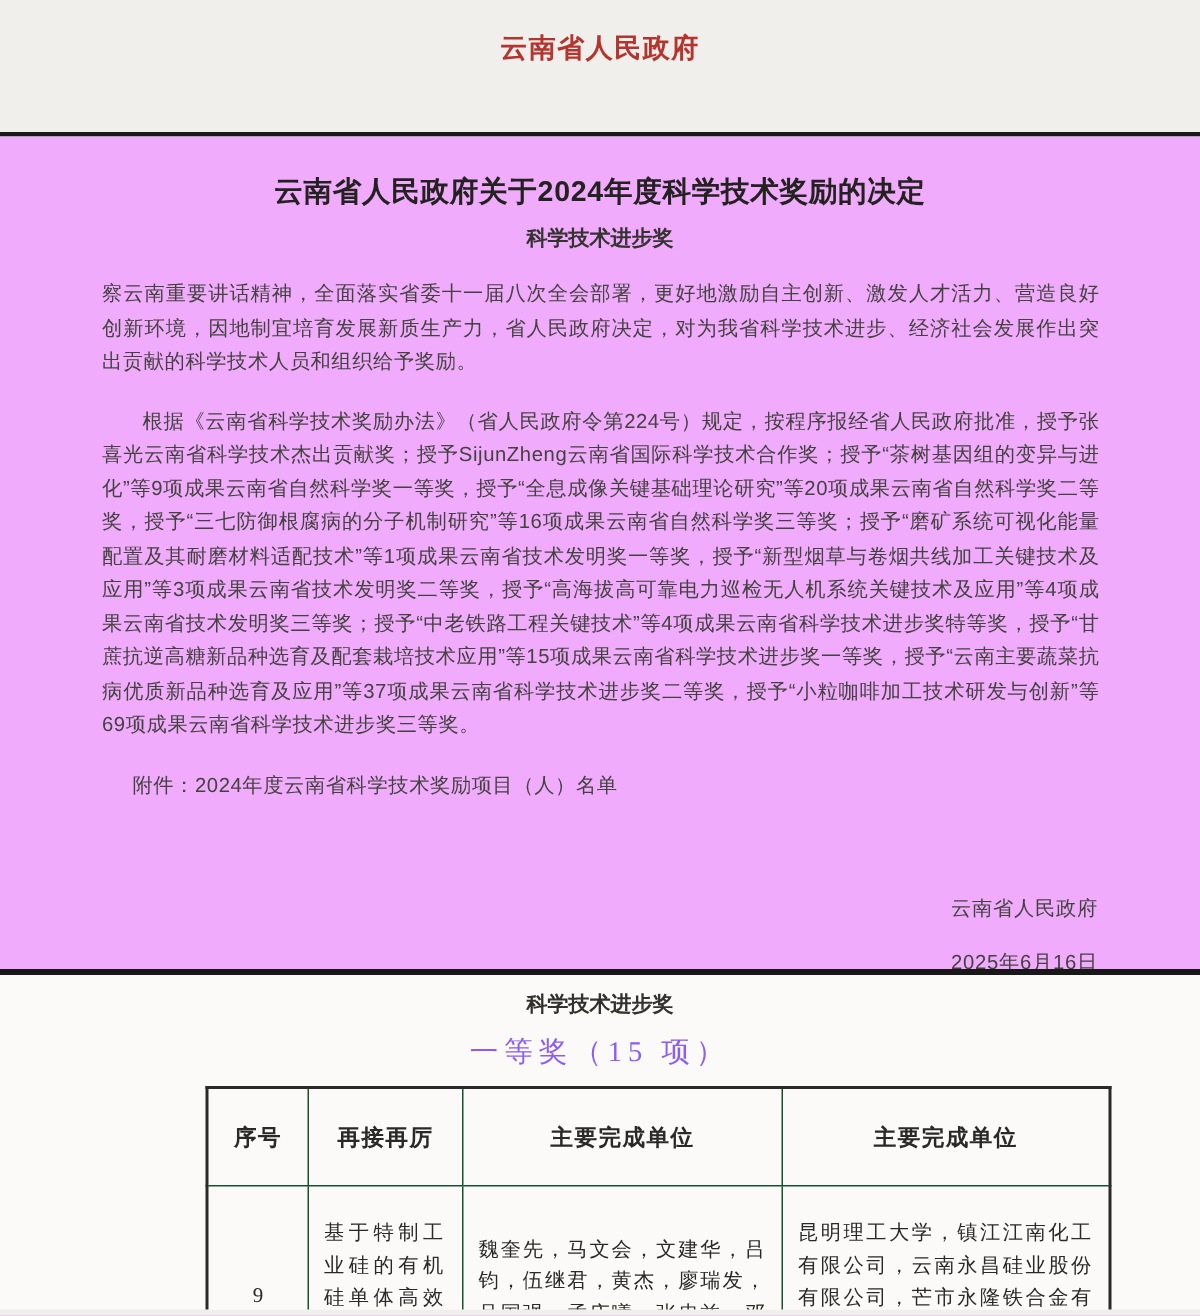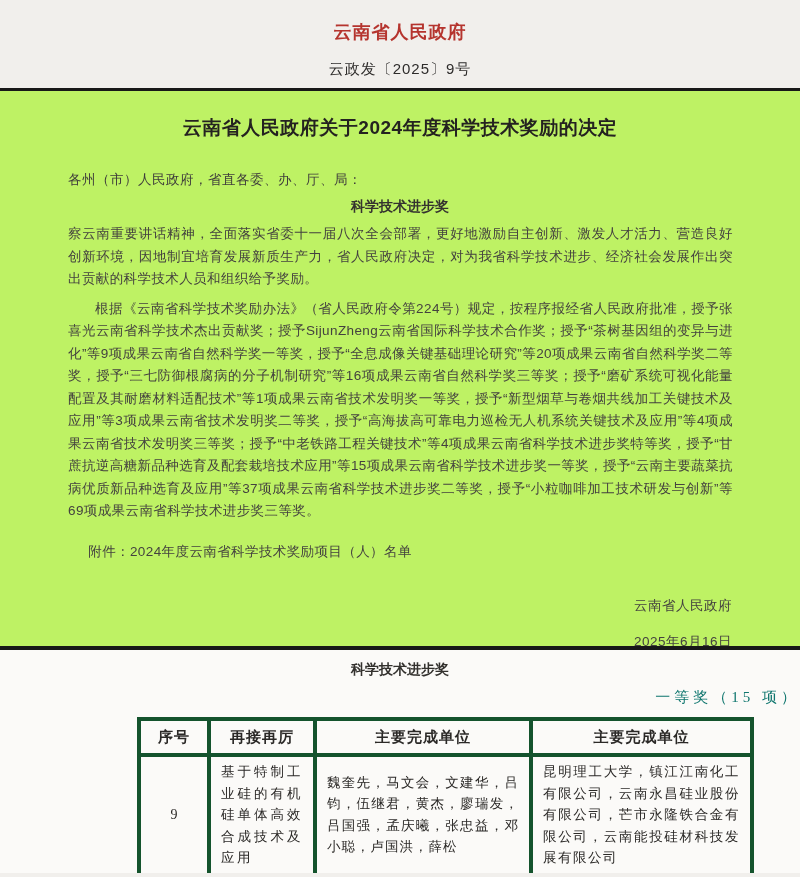--- a/index.html
+++ b/index.html
@@ -14,88 +14,86 @@
   .masthead{height:88px;text-align:center;background:#f1efec;}
   .org-name{
     padding-top:20px;font-size:18px;font-weight:bold;letter-spacing:1px;
     color:#b5342e;
   }
   .doc-number{margin-top:16px;font-size:15px;color:#2e2c2b;letter-spacing:1px;}
   .divider{height:3px;background:#181818;}
   .divider.thick{height:4px;}
   
   .sheet{
-    height:555px;background:#bef264;overflow:hidden;position:relative;
+    height:555px;background:#f0abfc;overflow:hidden;position:relative;
   }
   .doc-title{
     padding-top:24px;text-align:center;
     font-size:19px;font-weight:bold;color:#242220;letter-spacing:.5px;
   }
   .salutation{
     margin:30px 68px 0 68px;font-size:13.5px;color:#3f3d3b;letter-spacing:.5px;
   }
   .section-heading{
     margin-top:9px;text-align:center;font-size:14px;font-weight:bold;color:#35332f;
   }
   .para{
-    margin:7px 67px 0 68px;font-size:13.5px;line-height:22.5px;
+    margin:17px 67px 0 68px;font-size:13.5px;line-height:22.5px;
     text-align:justify;color:#44423f;letter-spacing:.4px;
   }
   .para.indent{text-indent:2em;}
   .attachment{
     margin:20px 67px 0 68px;font-size:13.5px;color:#44423f;
     text-indent:1.5em;letter-spacing:.4px;
   }
   .signature{
     position:absolute;top:506px;right:68px;text-align:center;
     font-size:13.5px;color:#44423f;letter-spacing:.5px;
   }
   .signature .sig-date{margin-top:18px;}
   
   .appendix{height:223px;background:#fbfaf8;overflow:hidden;}
   .appendix-category{
     padding-top:11px;text-align:center;font-size:14px;font-weight:bold;color:#33312e;
   }
   .appendix-grade{
-    margin-top:9px;text-align:right;font-size:15px;color:#0f766e;
+    margin-top:9px;text-align:center;font-size:19px;color:#8b5cf6;
     font-family:"Liberation Serif","DejaVu Serif",serif;letter-spacing:4px;
   }
   
   table.awards{
     border-collapse:collapse;margin-left:137px;margin-top:10px;
     table-layout:fixed;width:525px;
     font-family:"Liberation Serif","DejaVu Serif",serif;color:#2b2927;
     background:#fbfaf8;
   }
   table.awards th,table.awards td{
-    border:4px solid #14532d;padding:4px 10px;vertical-align:middle;
+    border:1px solid #14532d;padding:20px 10px;vertical-align:middle;
   }
   table.awards{border:2px solid #2c2a28;}
   th.col-index,td.cell-index{width:46px;text-align:center;}
   th.col-project,td.cell-project{width:82px;}
   th.col-people,td.cell-people{width:192px;}
   th.col-org,td.cell-org{width:197px;margin-top:24px;}
   table.awards th{font-size:15px;font-weight:bold;height:24px;text-align:center;letter-spacing:1px;}
   td.cell-index{font-size:14px;}
   td.cell-project{font-size:13.5px;line-height:21.5px;letter-spacing:2.5px;text-align:justify;padding:8px 8px;}
   td.cell-people{font-size:13.5px;line-height:21.5px;letter-spacing:1px;text-align:justify;padding:8px 12px;}
   td.cell-org{font-size:13.5px;line-height:21.5px;letter-spacing:1.5px;text-align:justify;padding:8px 12px;}
 </style>
 </head>
 <body>
 
 <div class="masthead">
   <div class="org-name">云南省人民政府</div>
-  <div class="doc-number">云政发〔2025〕9号</div>
 </div>
 <div class="divider"></div>
 
 <div class="sheet">
   <div class="doc-title">云南省人民政府关于2024年度科学技术奖励的决定</div>
-  <div class="salutation">各州（市）人民政府，省直各委、办、厅、局：</div>
   <div class="section-heading">科学技术进步奖</div>
   <div class="para">察云南重要讲话精神，全面落实省委十一届八次全会部署，更好地激励自主创新、激发人才活力、营造良好创新环境，因地制宜培育发展新质生产力，省人民政府决定，对为我省科学技术进步、经济社会发展作出突出贡献的科学技术人员和组织给予奖励。</div>
   <div class="para indent">根据《云南省科学技术奖励办法》（省人民政府令第224号）规定，按程序报经省人民政府批准，授予张喜光云南省科学技术杰出贡献奖；授予SijunZheng云南省国际科学技术合作奖；授予“茶树基因组的变异与进化”等9项成果云南省自然科学奖一等奖，授予“全息成像关键基础理论研究”等20项成果云南省自然科学奖二等奖，授予“三七防御根腐病的分子机制研究”等16项成果云南省自然科学奖三等奖；授予“磨矿系统可视化能量配置及其耐磨材料适配技术”等1项成果云南省技术发明奖一等奖，授予“新型烟草与卷烟共线加工关键技术及应用”等3项成果云南省技术发明奖二等奖，授予“高海拔高可靠电力巡检无人机系统关键技术及应用”等4项成果云南省技术发明奖三等奖；授予“中老铁路工程关键技术”等4项成果云南省科学技术进步奖特等奖，授予“甘蔗抗逆高糖新品种选育及配套栽培技术应用”等15项成果云南省科学技术进步奖一等奖，授予“云南主要蔬菜抗病优质新品种选育及应用”等37项成果云南省科学技术进步奖二等奖，授予“小粒咖啡加工技术研发与创新”等69项成果云南省科学技术进步奖三等奖。</div>
   <div class="attachment">附件：2024年度云南省科学技术奖励项目（人）名单</div>
   <div class="signature">
     <div class="sig-signer">云南省人民政府</div>
     <div class="sig-date">2025年6月16日</div>
   </div>
 </div>
 

